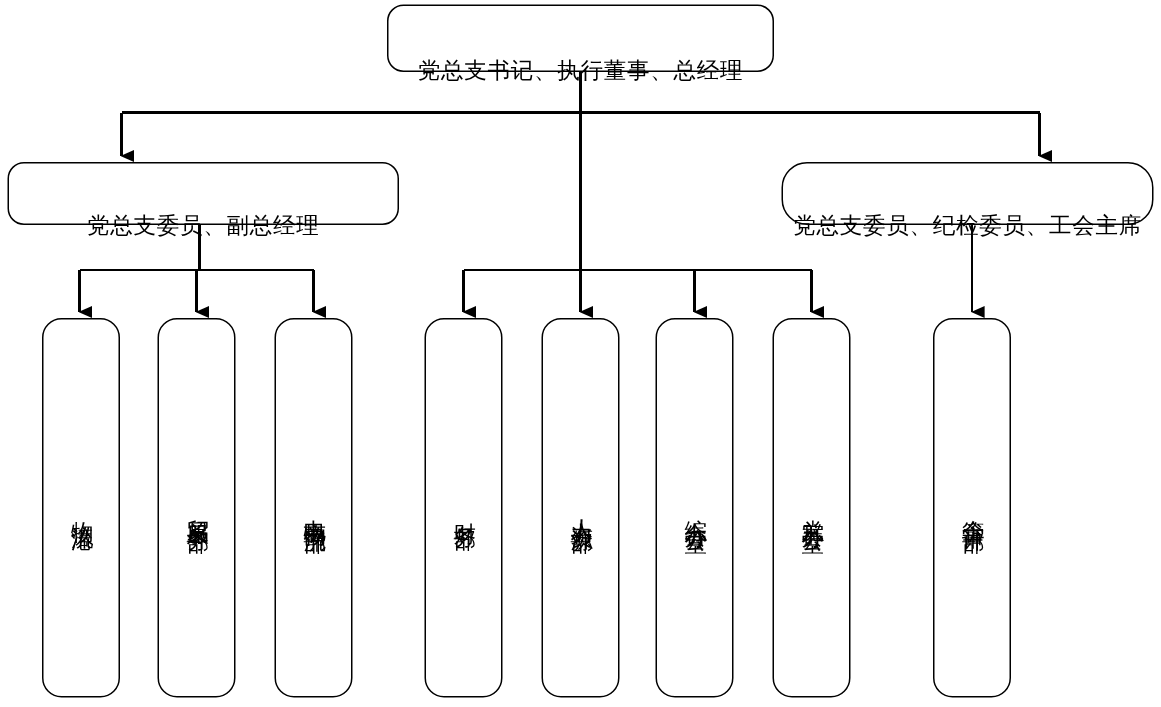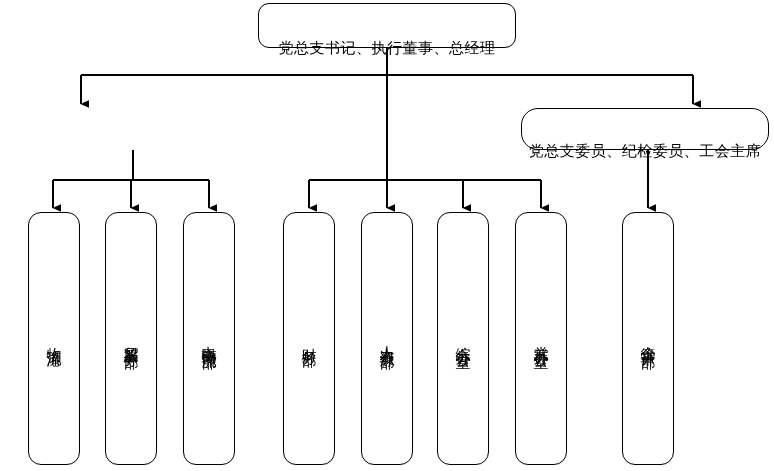--- a/index.html
+++ b/index.html
@@ -98,20 +98,23 @@
       <line x1="541" y1="180" x2="541" y2="208" marker-end="url(#arrowhead)"></line>
 
       <line x1="648" y1="150" x2="648" y2="208" marker-end="url(#arrowhead)"></line>
     </g>
   </svg>
 
   <div class="node-box rounded-wide" style="left:258px; top:3px; width:258px; height:45px;">
     <span class="node-label-h">党总支书记、执行董事、总经理</span>
   </div>
 
+  <div class="node-box rounded-wide" style="left:5px; top:108px; width:261px; height:42px;">
+    <span class="node-label-h">党总支委员、副总经理</span>
+  </div>
 
   <div class="node-box rounded-wide" style="left:521px; top:108px; width:248px; height:42px;border-radius:17px;">
     <span class="node-label-h">党总支委员、纪检委员、工会主席</span>
   </div>
 
   <div class="node-box rounded-tall" style="left:28px; top:212px; width:52px; height:253px;">
     <span class="node-label-v">物流港</span>
   </div>
 
   <div class="node-box rounded-tall" style="left:105px; top:212px; width:52px; height:253px;">

